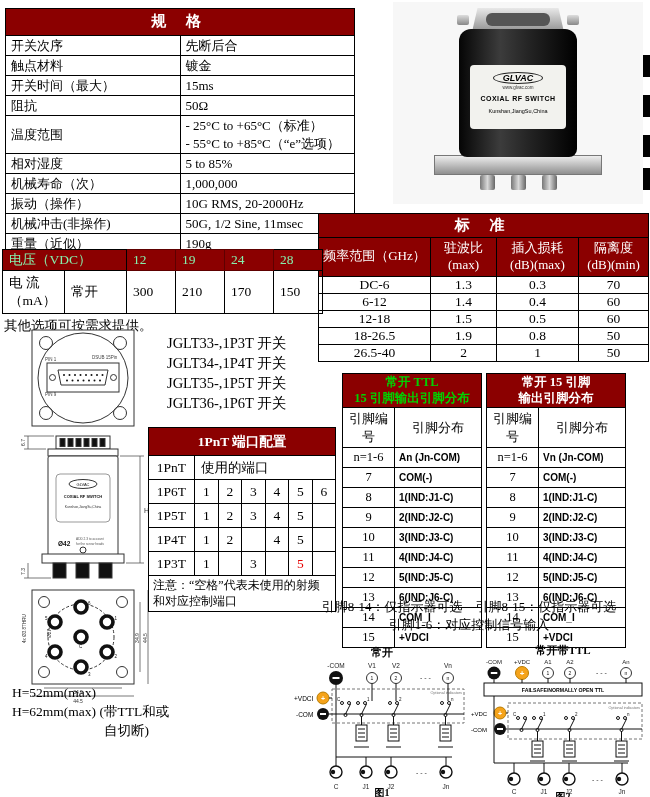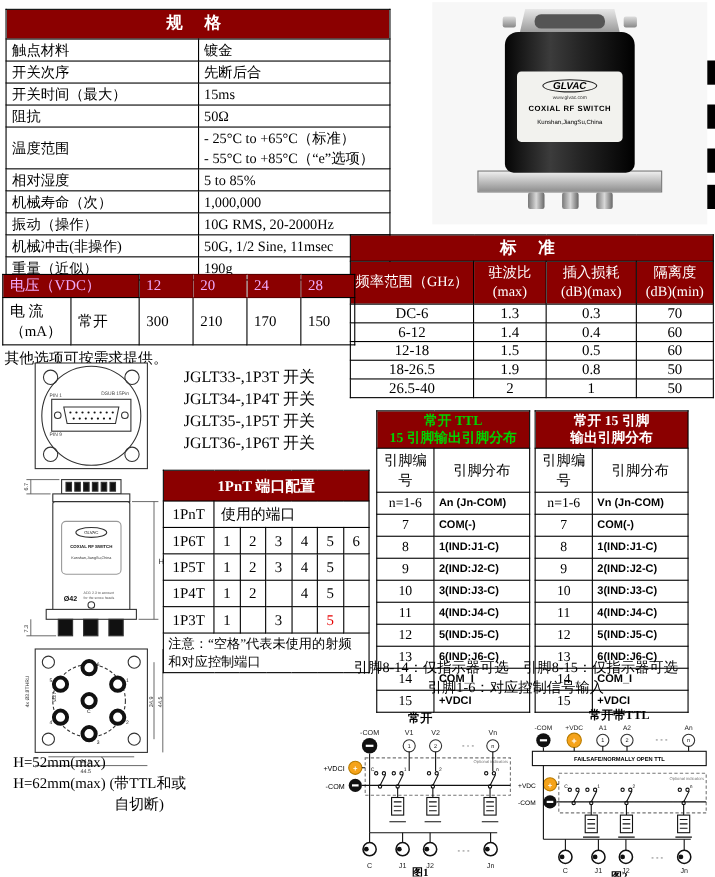--- a/index.html
+++ b/index.html
@@ -14,21 +14,21 @@
   .spec { left:5px; top:8px; width:317px; }
   .spec table { width:350px; }
   .spec td { font-size:13px; padding:1px 5px; line-height:1.32; }
   .spec .title { font-size:15px; font-weight:bold; text-align:center; letter-spacing:8px; padding:3px 0; }
   .spec .lab { width:122px; }
 
   
   .volt { left:2px; top:249px; width:320px; }
   .volt table { width:320px; }
   .volt td { font-size:13.5px; padding:1px 6px; }
-  .volt .hrow td { border:1px solid #5e0000; background:#8B0000; color:#f0abfc; }
+  .volt .hrow td { border:1px solid #5e0000; background:#8B0000; color:#86efac; }
   .volt .hrow td.outer { border-color:#000; }
   .volt .cur td { height:40px; }
   .volt-note { left:4px; top:317px; font-size:13.5px; }
 
   
   .std { left:318px; top:213px; width:330px; }
   .std table { width:330px; }
   .std .title { font-size:15px; font-weight:bold; text-align:center; letter-spacing:8px; padding:2px 0; }
   .std .h td { background:#8B0000; color:#fff; font-size:13px; text-align:center; line-height:1.3; padding:2px 0; }
   .std .d td { font-size:13.5px; text-align:center; padding:0 0; }
@@ -90,26 +90,26 @@
 </head>
 <body>
 
 <div class="abs spec">
   <table>
     <tbody>
         <tr>
           <td colspan="2" class="maroon title">规 格</td>
         </tr>
     <tr>
+          <td class="lab">开关次序</td>
+          <td>先断后合</td>
+        </tr>
+    <tr>
           <td class="lab">触点材料</td>
           <td>镀金</td>
-        </tr>
-    <tr>
-          <td class="lab">开关次序</td>
-          <td>先断后合</td>
         </tr>
     <tr>
           <td class="lab">开关时间（最大）</td>
           <td>15ms</td>
         </tr>
     <tr>
           <td class="lab">阻抗</td>
           <td>50Ω</td>
         </tr>
     <tr>
@@ -239,21 +239,21 @@
         <col style="width:62px">
         <col style="width:49px">
         <col style="width:49px">
         <col style="width:49px">
         <col style="width:49px">
       </colgroup>
     <tbody>
         <tr class="hrow">
       <td colspan="2" class="outer">电压（VDC）</td>
       <td>12</td>
-      <td>20</td>
+      <td>19</td>
       <td>24</td>
       <td class="outer">28</td>
     </tr>
     <tr class="cur">
       <td style="">
             <div>电 流</div>
             <div>（mA）</div>
           </td>
       <td>常开</td>
       <td>300</td>

